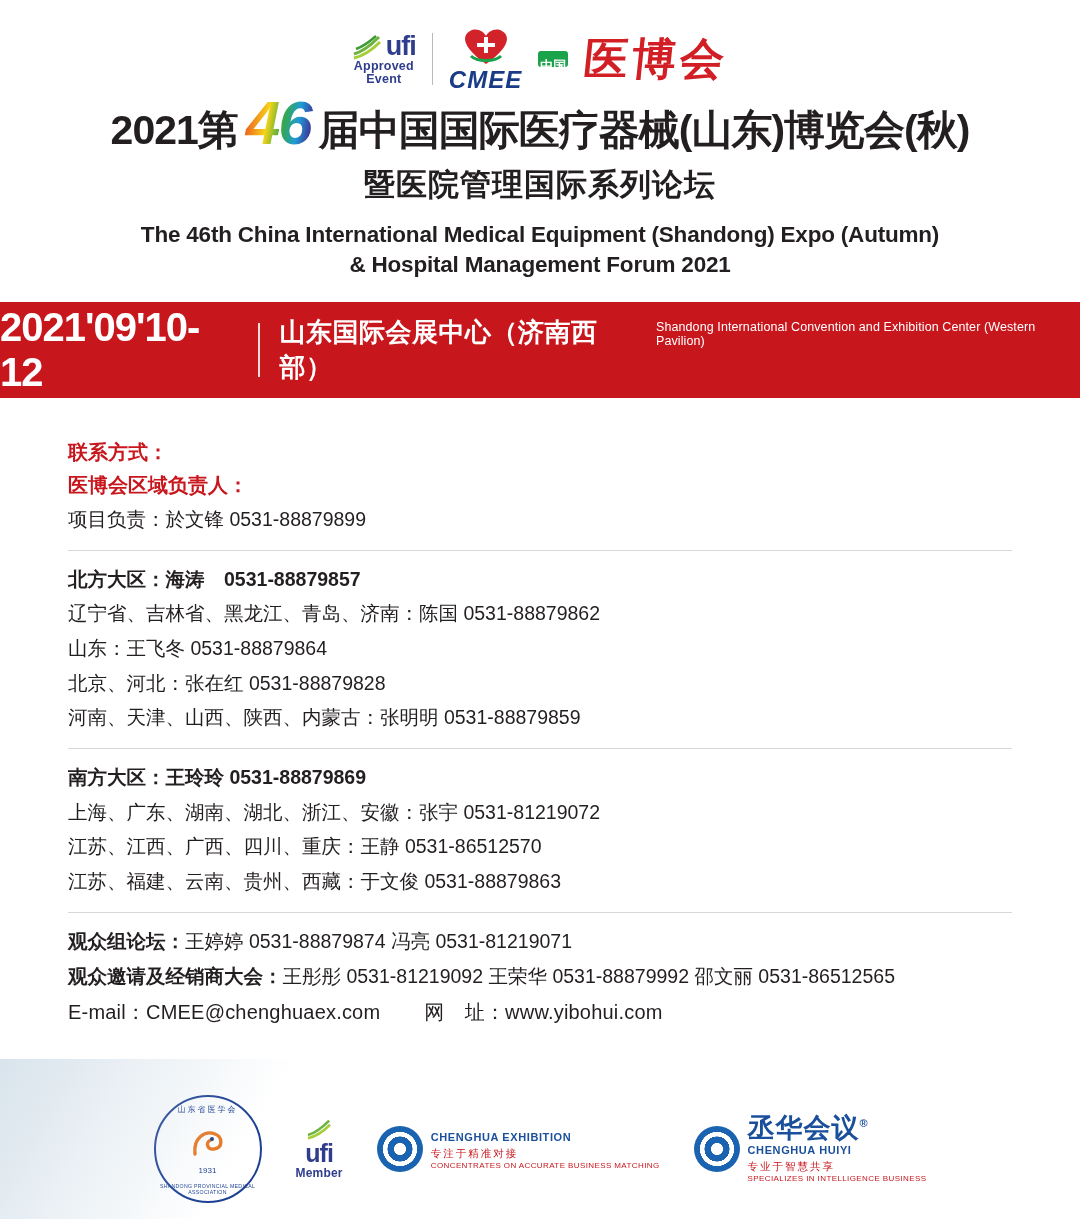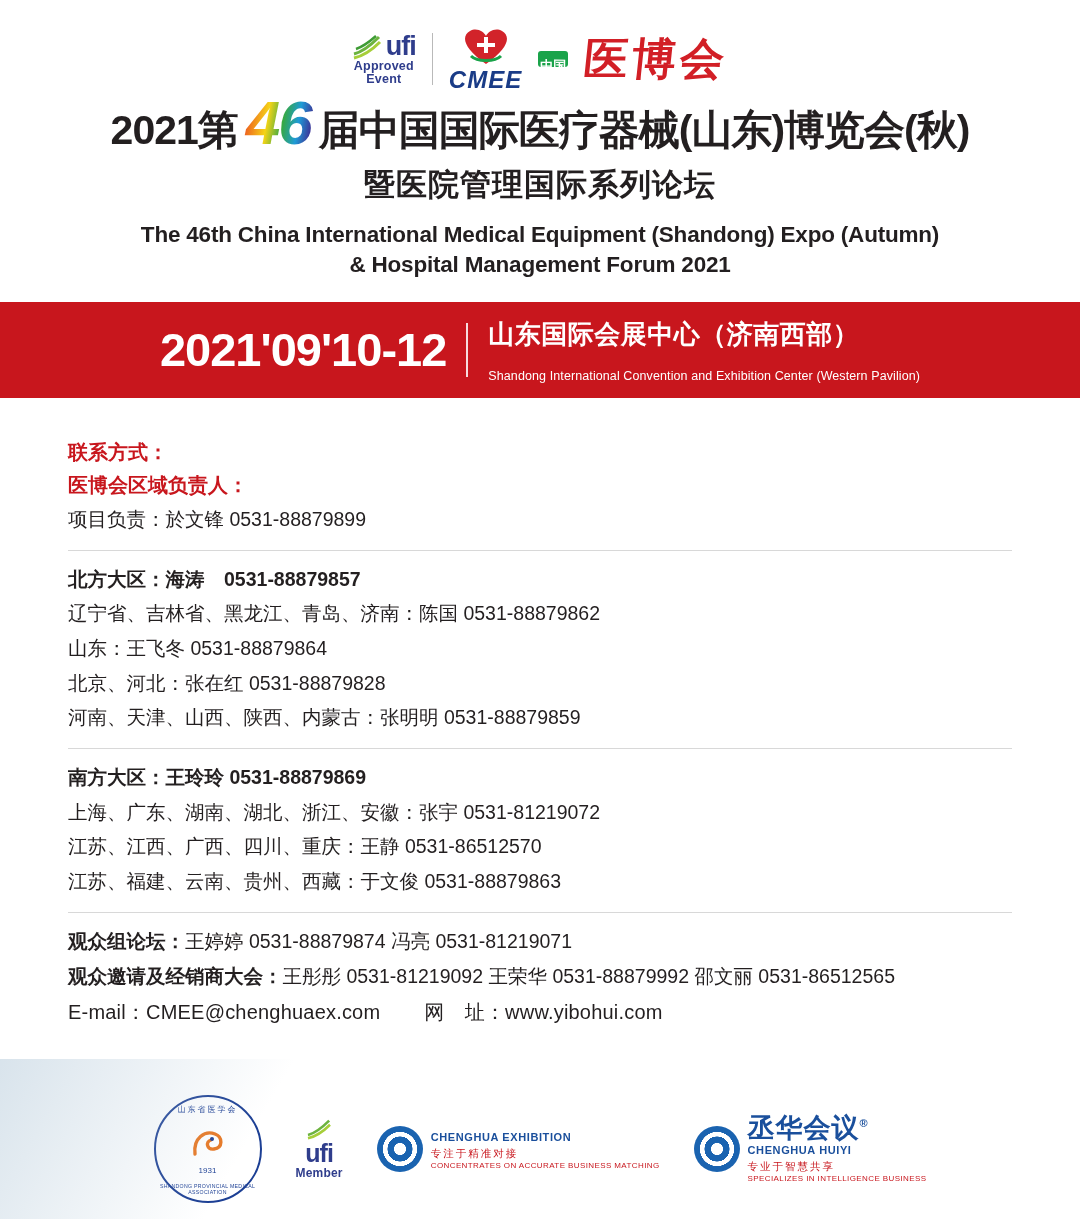--- a/index.html
+++ b/index.html
@@ -142,34 +142,34 @@
     margin-top: 22px;
     background: #c8161d;
     height: 96px;
     display: flex;
     align-items: center;
     justify-content: center;
     gap: 20px;
     color: #ffffff;
   }
   .date-text {
-    font-size: 47px;
+    font-size: 40px;
     font-weight: bold;
     letter-spacing: -1px;
     font-family: "Liberation Sans", sans-serif;
   }
   .bar-sep {
     width: 2px;
     height: 54px;
     background: #ffffff;
     opacity: .85;
   }
   .venue {
     display: flex;
-    flex-direction: column;
+    flex-direction: row;
     justify-content: flex-start;
     gap: 12px;
   }
   .venue-cn {
     font-size: 26px;
     font-weight: bold;
     letter-spacing: .5px;
   }
   .venue-en {
     font-size: 12.5px;

